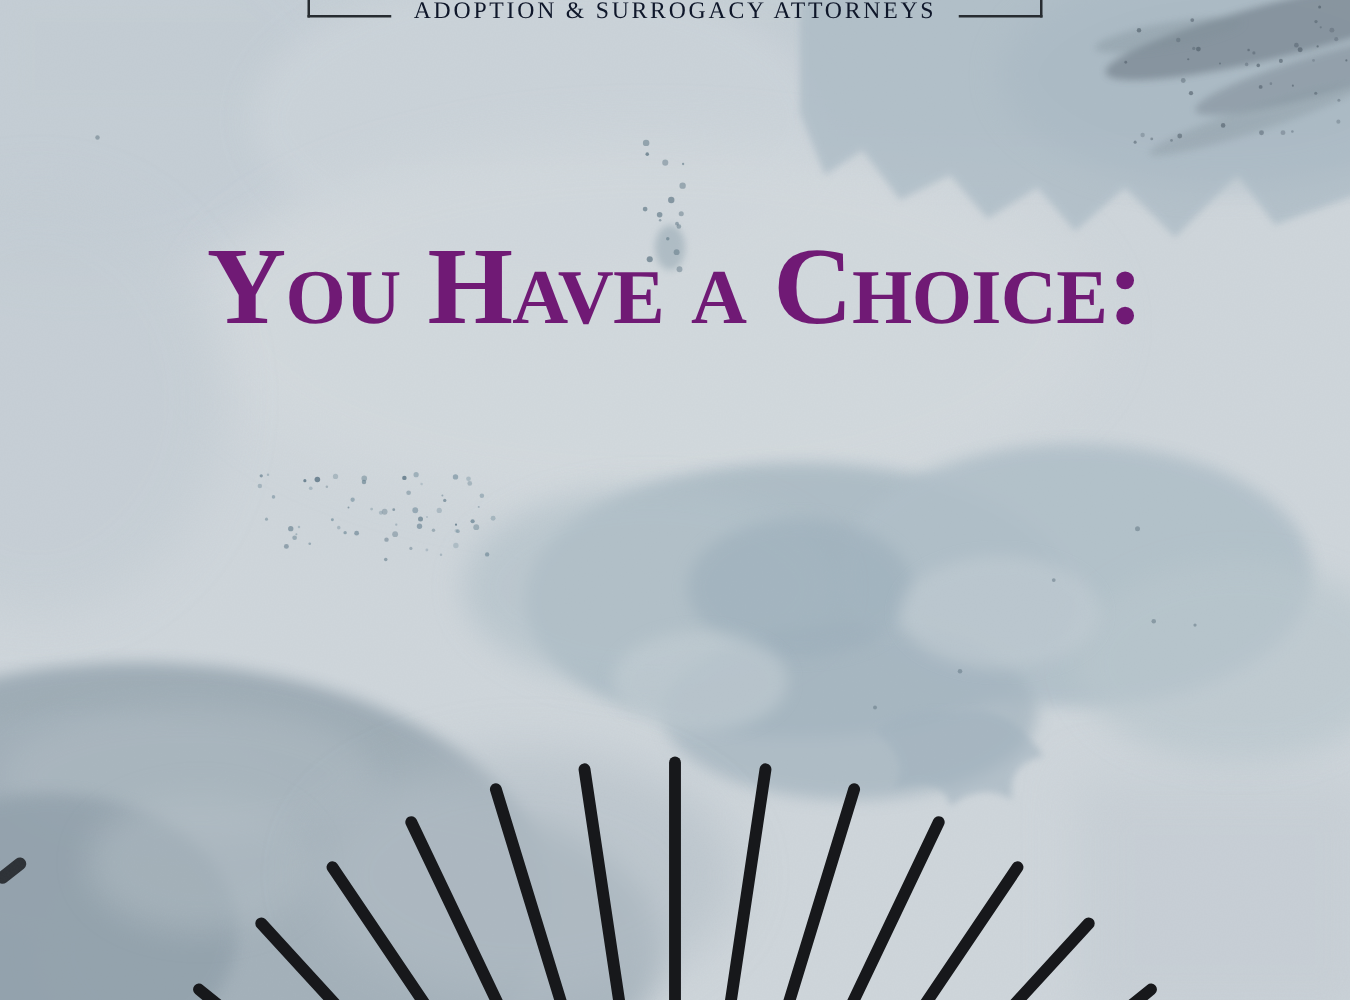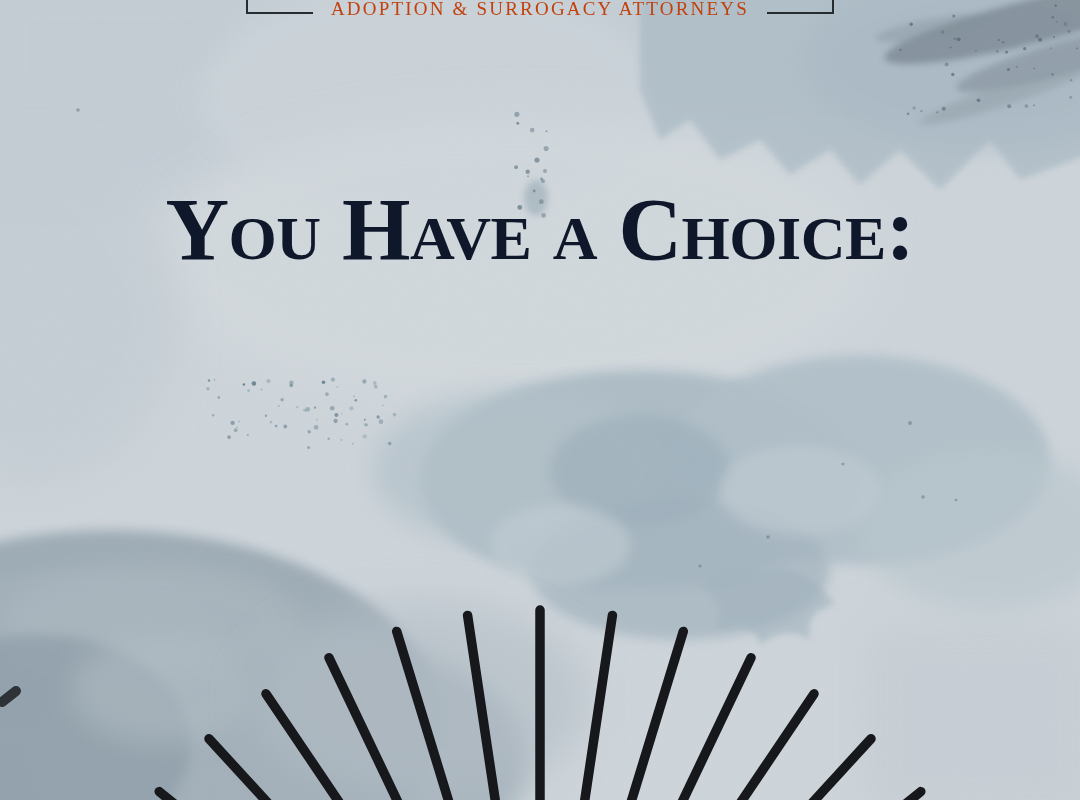--- a/index.html
+++ b/index.html
@@ -36,38 +36,38 @@
   .bracket.right { left: 767px; border-right: 2.5px solid #272c31; }
   .tagline {
     position: absolute;
     top: -1px; left: 0;
     width: 100%;
     text-align: center;
     font-family: "Liberation Serif", serif;
     font-size: 19px;
     line-height: 19px;
     letter-spacing: 2.2px;
-    color: #c2410c;
+    color: #0f172a;
     white-space: nowrap;
   }
   
   .title {
     position: absolute;
     top: 186px; left: 0;
     width: 1080px;
     margin: 0;
     text-align: center;
     font-family: "Liberation Serif", serif;
     font-weight: 700;
     font-size: 88px;
     line-height: 88px;
     letter-spacing: -0.5px;
     font-variant: small-caps;
     font-variant-caps: small-caps;
-    color: #0f172a;
+    color: #701a75;
     z-index: 5;
     white-space: nowrap;
   }
   .subtitle {
     position: absolute;
     top: 301px; left: 0;
     width: 1080px;
     text-align: center;
     font-family: "Liberation Sans", sans-serif;
     font-style: italic;

